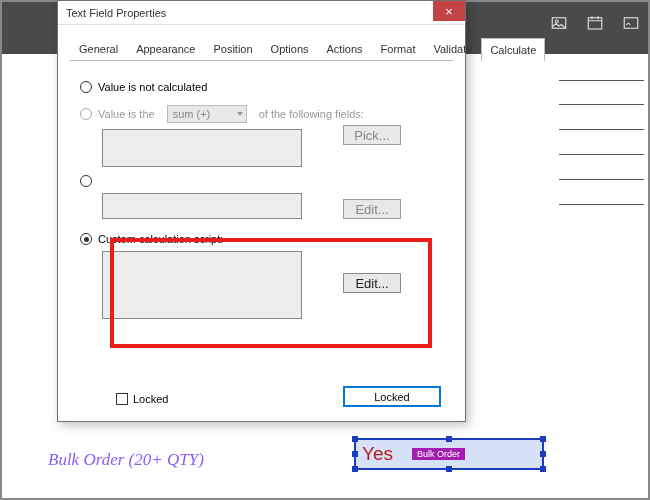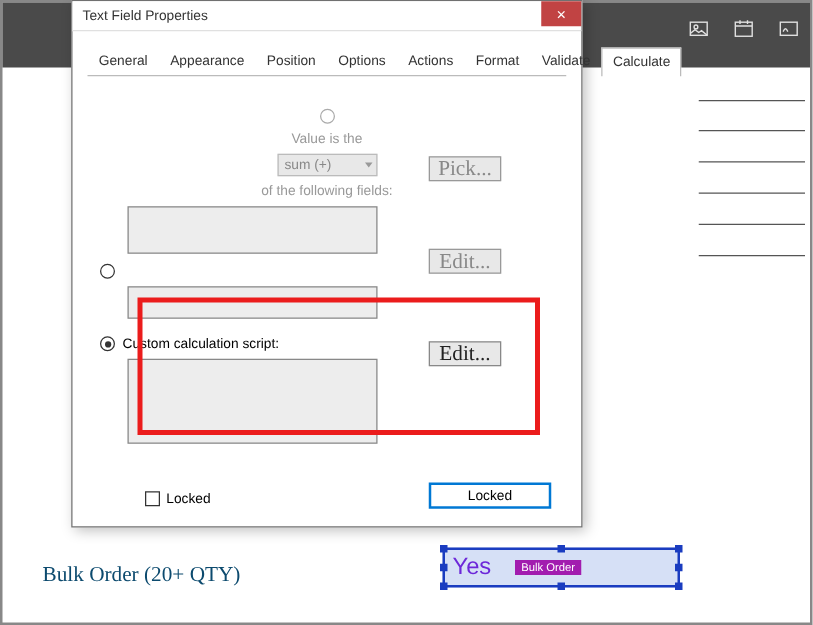--- a/index.html
+++ b/index.html
@@ -19,42 +19,42 @@
   .titlebar-close { width: 32px; height: 20px; background: #c14343; color: #fff; display: flex; align-items: center; justify-content: center; font-size: 13px; font-family: Arial; cursor: pointer; margin-top: -3px; }
   
   .tabs { display: flex; margin: 12px 12px 0 12px; border-bottom: 1px solid #bbb; }
   .tab { padding: 5px 8px; font-size: 11px; color: #333; cursor: pointer; border: 1px solid transparent; border-bottom: none; position: relative; }
   .tab.active { border-color: #bbb; background: #fff; top: 1px; text-align: center; }
   
   .panel { padding: 14px 22px; }
   .radio-row { display: flex; align-items: center; gap: 6px; margin: 6px 0; }
   .radio { width: 12px; height: 12px; border: 1px solid #333; border-radius: 50%; display: flex; align-items: center; justify-content: center; flex-shrink: 0; }
   .radio.checked::after { content: ""; width: 5px; height: 5px; background: #333; border-radius: 50%; }
-  .radio-row.disabled { color: #999; flex-direction: column; }
+  .radio-row.disabled { color: #999; }
   .radio-row.disabled .radio { border-color: #aaa; }
   
   .dropdown { width: 80px; height: 18px; background: #e8e8e8; border: 1px solid #bbb; display: inline-flex; align-items: center; padding: 0 5px; font-size: 11px; color: #888; margin: 0 6px; position: relative; }
   .dropdown::after { content: ""; position: absolute; right: 3px; top: 6px; border-left: 3px solid transparent; border-right: 3px solid transparent; border-top: 4px solid #999; }
   
   .textarea-box { width: 200px; height: 38px; background: #ededed; border: 1px solid #888; margin: 4px 0 8px 22px; }
   .textarea-box.tall { height: 68px; }
   
-  .side-btn { position: absolute; width: 58px; height: 20px; background: #e8e8e8; border: 1px solid #999; font-size: 17px; color: #888; display: flex; align-items: center; justify-content: center; cursor: pointer; font-family: Liberation Serif, serif; }
+  .side-btn { position: absolute; width: 58px; height: 20px; background: #e8e8e8; border: 1px solid #999; font-size: 13px; color: #888; display: flex; align-items: center; justify-content: center; cursor: pointer; }
   .side-btn.enabled { color: #222; border-color: #888; }
   
   .highlight-box { position: absolute; left: 52px; top: 237px; width: 322px; height: 110px; border: 4px solid #eb1c1c; pointer-events: none; }
   
   .locked-row { position: absolute; left: 58px; bottom: 16px; display: flex; align-items: center; gap: 5px; }
   .checkbox { width: 12px; height: 12px; border: 1px solid #333; }
   
   .close-btn { position: absolute; right: 24px; bottom: 14px; width: 98px; height: 21px; border: 2px solid #0078d4; background: #fff; display: flex; align-items: center; justify-content: center; font-size: 11px; cursor: pointer; }
   
-  .bulk-label { position: absolute; left: 34px; top: 450px; font-size: 17px; color: #0c4a6e; font-family: "Segoe UI"; }
+  .bulk-label { position: absolute; left: 48px; top: 450px; font-size: 17px; color: #8b5cf6; font-family: "Segoe UI"; font-style: italic; }
   .field-sel { position: absolute; left: 354px; top: 438px; width: 190px; height: 32px; border: 2px solid #1a3cc0; background: #d6e0f6; display: flex; align-items: center; padding: 0 6px; }
-  .field-sel-text { font-size: 19px; color: #6d28d9; }
+  .field-sel-text { font-size: 19px; color: #b91c1c; }
   .field-sel-badge { position: absolute; left: 56px; top: 8px; background: #a21caf; color: #fff; font-size: 9px; padding: 1px 5px; }
   .field-sel::before, .field-sel::after { content: ""; position: absolute; width: 6px; height: 6px; background: #1a3cc0; }
   .field-sel::before { left: -4px; top: -4px; }
   .field-sel::after { right: -4px; bottom: -4px; }
   .field-sel .h1 { position: absolute; width: 6px; height: 6px; background: #1a3cc0; right: -4px; top: -4px; }
   .field-sel .h2 { position: absolute; width: 6px; height: 6px; background: #1a3cc0; left: -4px; bottom: -4px; }
   .field-sel .h3 { position: absolute; width: 6px; height: 6px; background: #1a3cc0; left: 50%; margin-left:-3px; top: -4px; }
   .field-sel .h4 { position: absolute; width: 6px; height: 6px; background: #1a3cc0; left: 50%; margin-left:-3px; bottom: -4px; }
   .field-sel .h5 { position: absolute; width: 6px; height: 6px; background: #1a3cc0; left:-4px; top:50%; margin-top:-3px; }
   .field-sel .h6 { position: absolute; width: 6px; height: 6px; background: #1a3cc0; right:-4px; top:50%; margin-top:-3px; }
@@ -102,20 +102,24 @@
     <div class="tab">Appearance</div>
     <div class="tab">Position</div>
     <div class="tab">Options</div>
     <div class="tab">Actions</div>
     <div class="tab">Format</div>
     <div class="tab">Validate</div>
     <div class="tab active">Calculate</div>
   </div>
 
   <div class="panel">
+    <div class="radio-row">
+      <span class="radio"></span>
+      <span>Value is not calculated</span>
+    </div>
 
     <div class="radio-row disabled" style="margin-top:12px">
       <span class="radio"></span>
       <span>Value is the</span>
       <span class="dropdown">sum (+)</span>
       <span>of the following fields:</span>
     </div>
     <div class="textarea-box"></div>
     <div class="side-btn" style="left:285px; top:124px">
         <span>Pick...</span>

